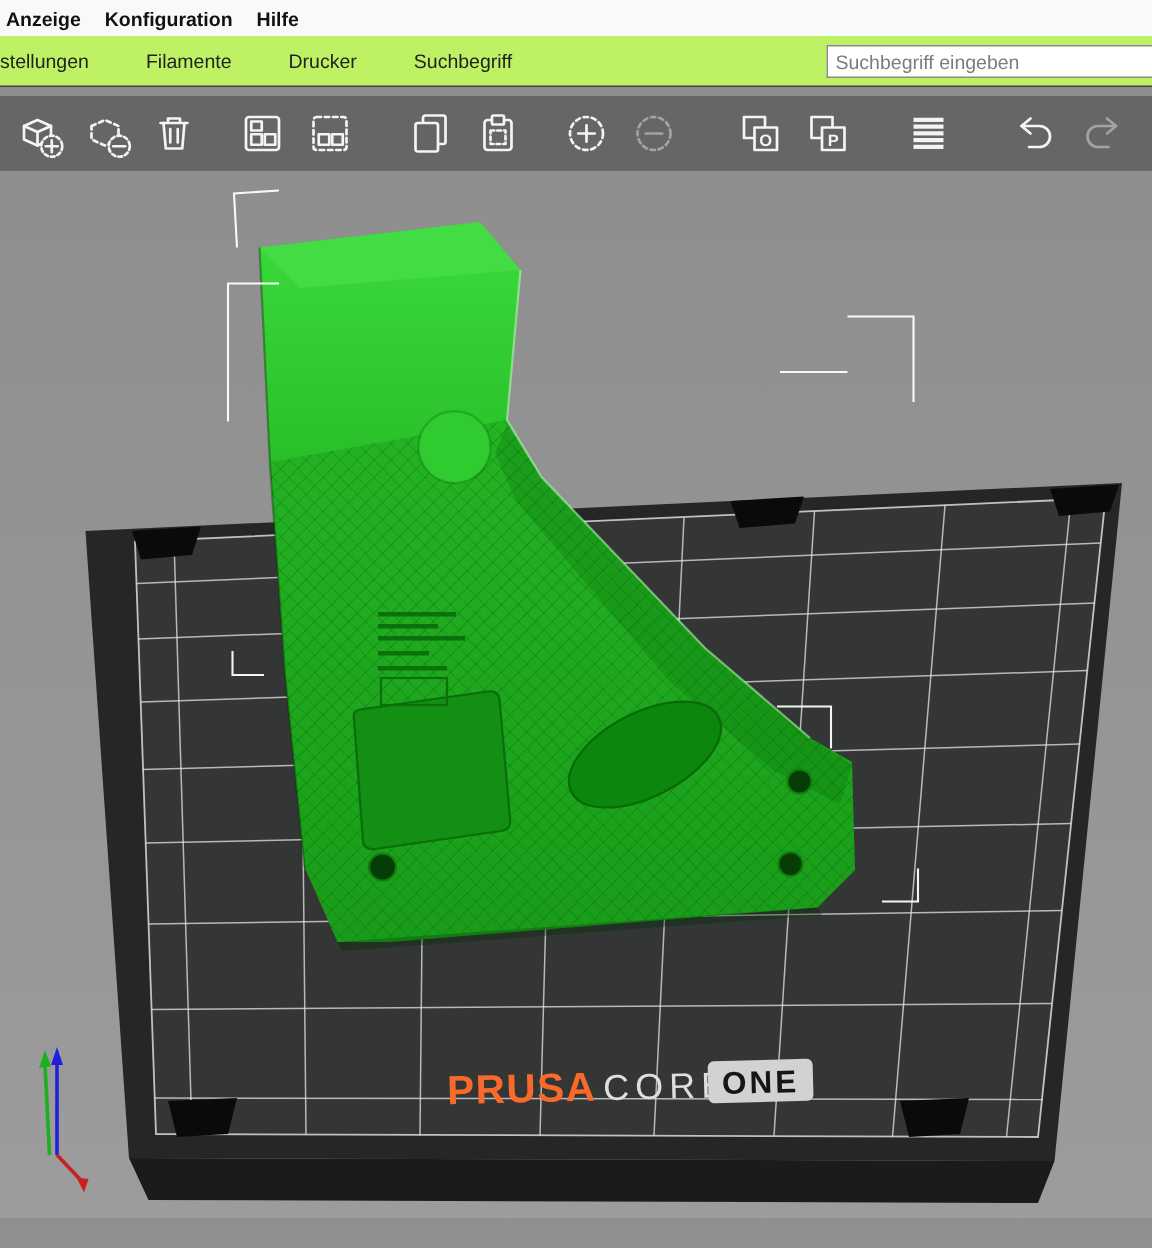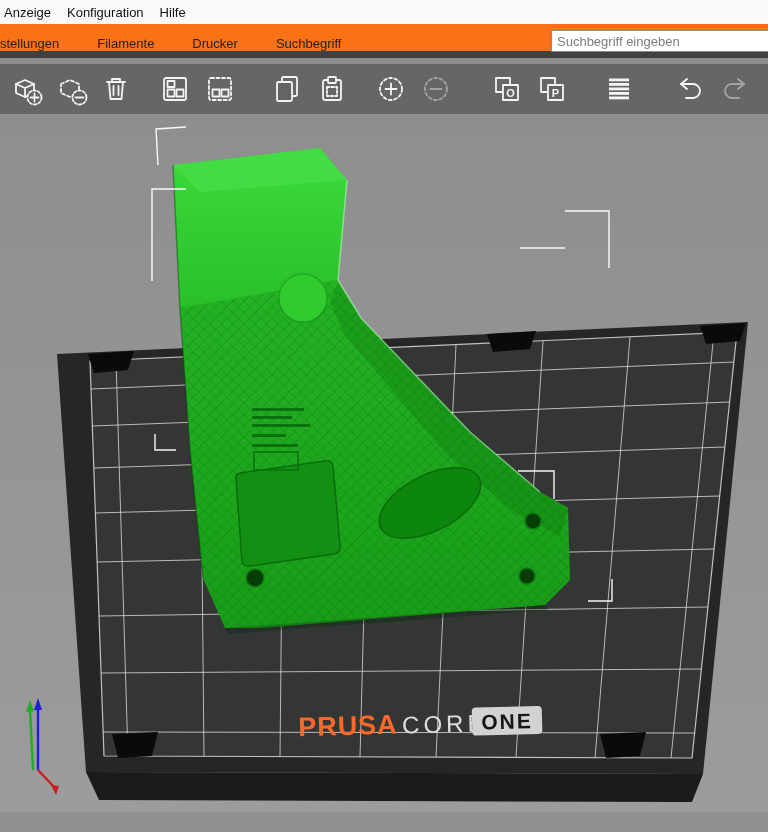--- a/index.html
+++ b/index.html
@@ -1,21 +1,21 @@
 <!DOCTYPE html>
 <html><head>
 <meta charset="utf-8">
 <style>
   html,body{margin:0;padding:0;}
   body{width:768px;height:832px;overflow:hidden;font-family:"Liberation Sans",sans-serif;background:#909090;}
   .titlebar{height:20px;background:#ececec;display:flex;align-items:center;padding-left:5px;font-size:12px;color:#222;}
-  .menubar{height:24px;background:#f9f9f9;display:flex;align-items:center;font-size:13px;color:#111;}
+  .menubar{height:24px;background:#f9f9f9;display:flex;align-items:center;font-size:13px;color:#111;font-weight:bold;}
   .menu-item{padding:0 8px;cursor:default;}
   .menu-item:first-child{padding-left:4px;}
-  .tabrow{height:34px;background:#f97316;display:flex;align-items:flex-end;font-size:13px;color:#222;position:relative;border-bottom:7px solid #404040;box-sizing:border-box;}
+  .tabrow{height:34px;background:#bef264;display:flex;align-items:center;font-size:13px;color:#222;position:relative;border-bottom:1px solid #404040;box-sizing:border-box;}
   .tab{margin-right:38px;cursor:default;}
   .tab:first-child{margin-left:0;}
   .search-input{position:absolute;right:-14px;top:6px;width:219px;height:20px;border:1px solid #8a8a8a;font-size:13px;padding:0 5px;color:#333;box-sizing:content-box;background:#fff;}
   .search-input::placeholder{color:#7c7c7c;}
   .viewport{position:relative;width:768px;height:754px;background:linear-gradient(#8d8d8d,#9c9c9c);}
   .scene{position:absolute;left:0;top:0;}
   .toolbar{position:absolute;left:0;right:0;top:6px;height:50px;background:rgba(100,100,100,0.95);display:flex;align-items:center;padding-left:9px;}
   .tb-btn{width:34px;height:34px;margin-right:11px;color:#f4f4f4;flex:0 0 auto;cursor:default;}
   .tb-btn.disabled{color:#a3a3a3;}
   .tb-btn svg{display:block;}

